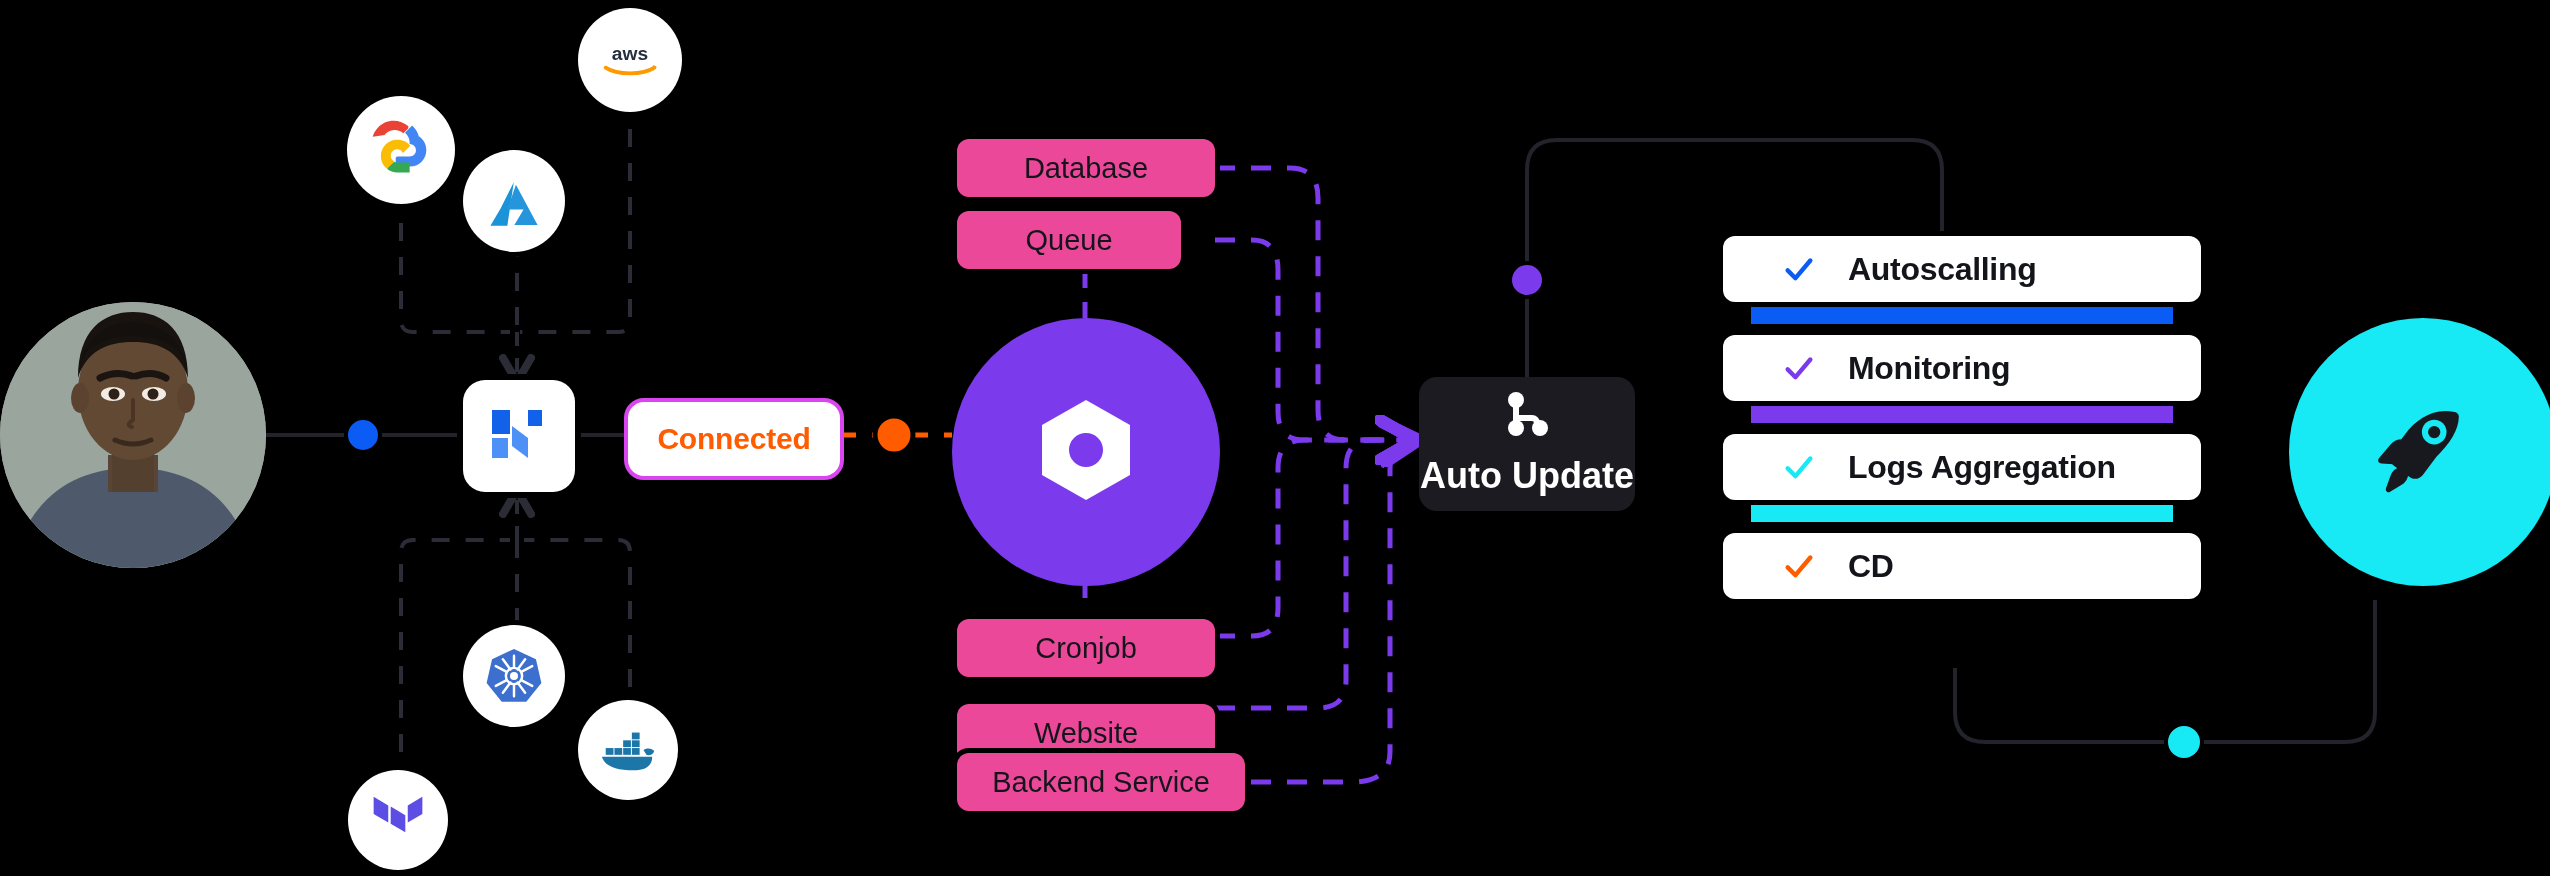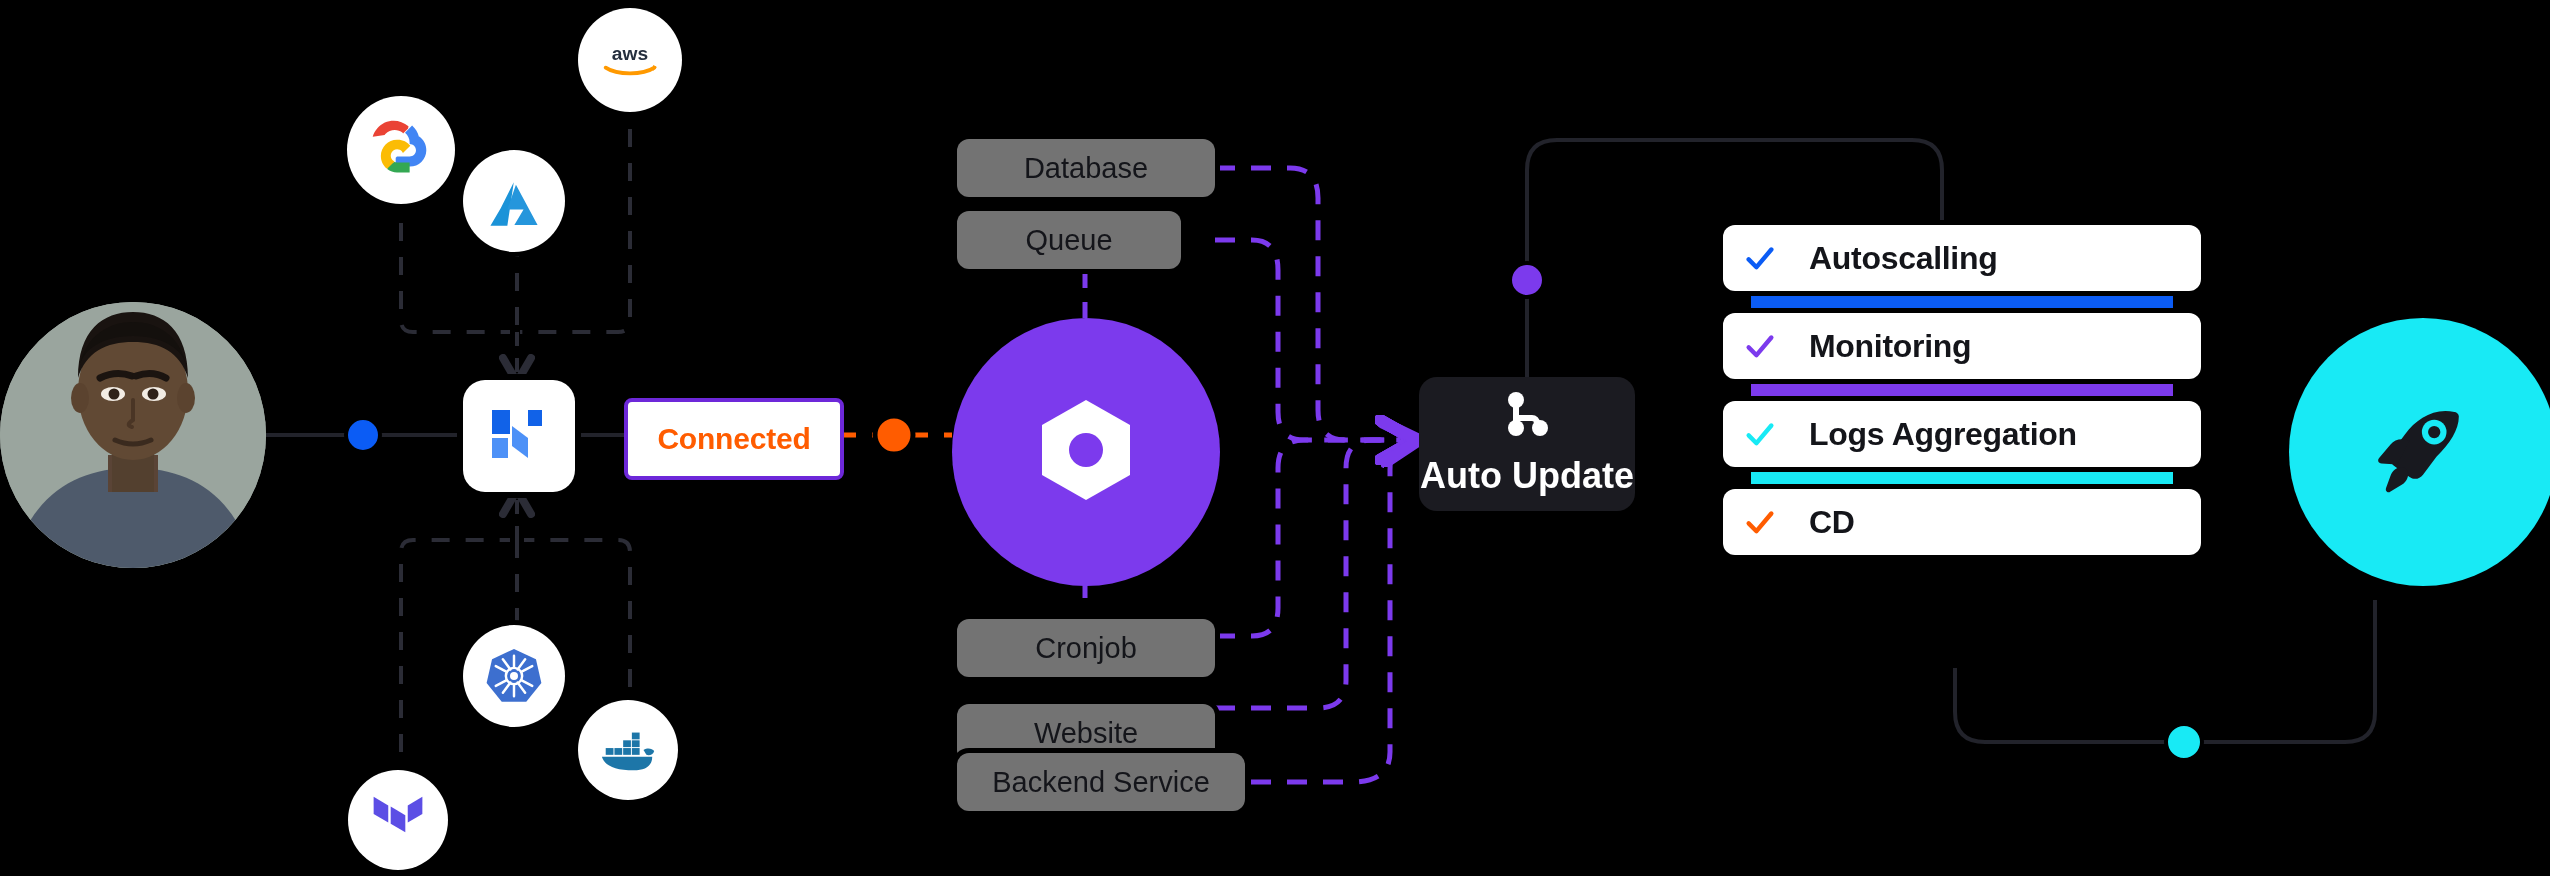--- a/index.html
+++ b/index.html
@@ -21,28 +21,28 @@
 
   
   .sqnode{
     position:absolute;background:#fff;border-radius:22px;
     display:flex;align-items:center;justify-content:center;
     box-shadow:0 0 0 6px #000;
   }
 
   
   .pill-connected{
-    position:absolute;background:#fff;border:4px solid #6d28d9;
-    border-radius:8px;display:flex;align-items:center;justify-content:center;
+    position:absolute;background:#fff;border:4px solid #d946ef;
+    border-radius:20px;display:flex;align-items:center;justify-content:center;
     color:#ff5c00;font-size:30px;font-weight:600;letter-spacing:-.2px;
   }
 
   
   .svc{
-    position:absolute;background:#737373;border-radius:12px;
+    position:absolute;background:#ec4899;border-radius:12px;
     display:flex;align-items:center;justify-content:center;
     color:#14151a;font-size:29px;font-weight:500;
     box-shadow:0 0 0 5px #000;
     height:58px;
   }
 
   
   .hub{
     position:absolute;border-radius:50%;background:#7c3aed;
     display:flex;align-items:center;justify-content:center;
@@ -53,22 +53,22 @@
     position:absolute;background:#1b1b21;border-radius:18px;
     display:flex;flex-direction:column;align-items:center;justify-content:center;
     gap:14px;color:#fff;
   }
   .autoupdate .label{font-size:36px;font-weight:600;}
 
   
   .checklist{position:absolute;display:flex;flex-direction:column;}
   .chk-row{
     background:#fff;border-radius:12px;height:66px;
-    display:flex;align-items:center;gap:32px;padding:0 20px;
-    box-shadow:0 0 0 5px #000;position:relative;z-index:2;
+    display:flex;align-items:center;gap:32px;padding:0 59px;
+    box-shadow:0 0 0 5px #000;position:relative;z-index:2;margin-top:11px;
   }
   .chk-row .lbl{font-size:32px;font-weight:600;color:#14151a;letter-spacing:-.3px;}
   .chk-bar{height:22px;margin:0 28px;position:relative;z-index:1;}
   .tick{width:34px;height:34px;flex:0 0 34px;}
 
   
   .rocket{
     position:absolute;border-radius:50%;background:#18eaf5;
     display:flex;align-items:center;justify-content:center;
   }

